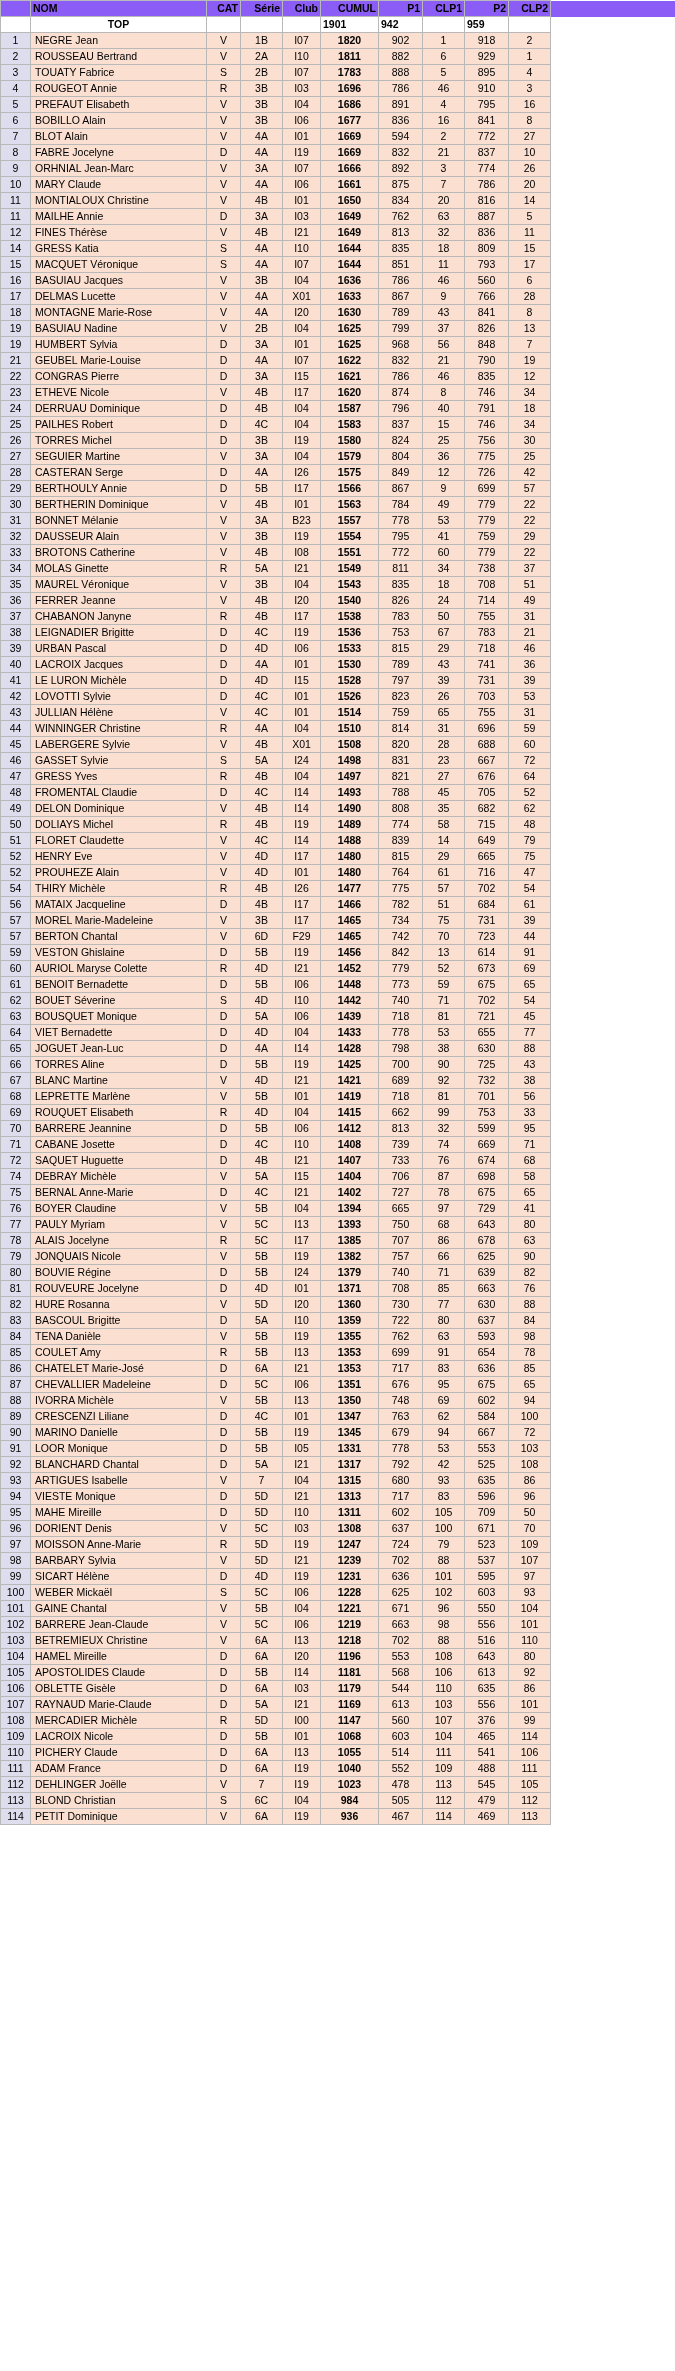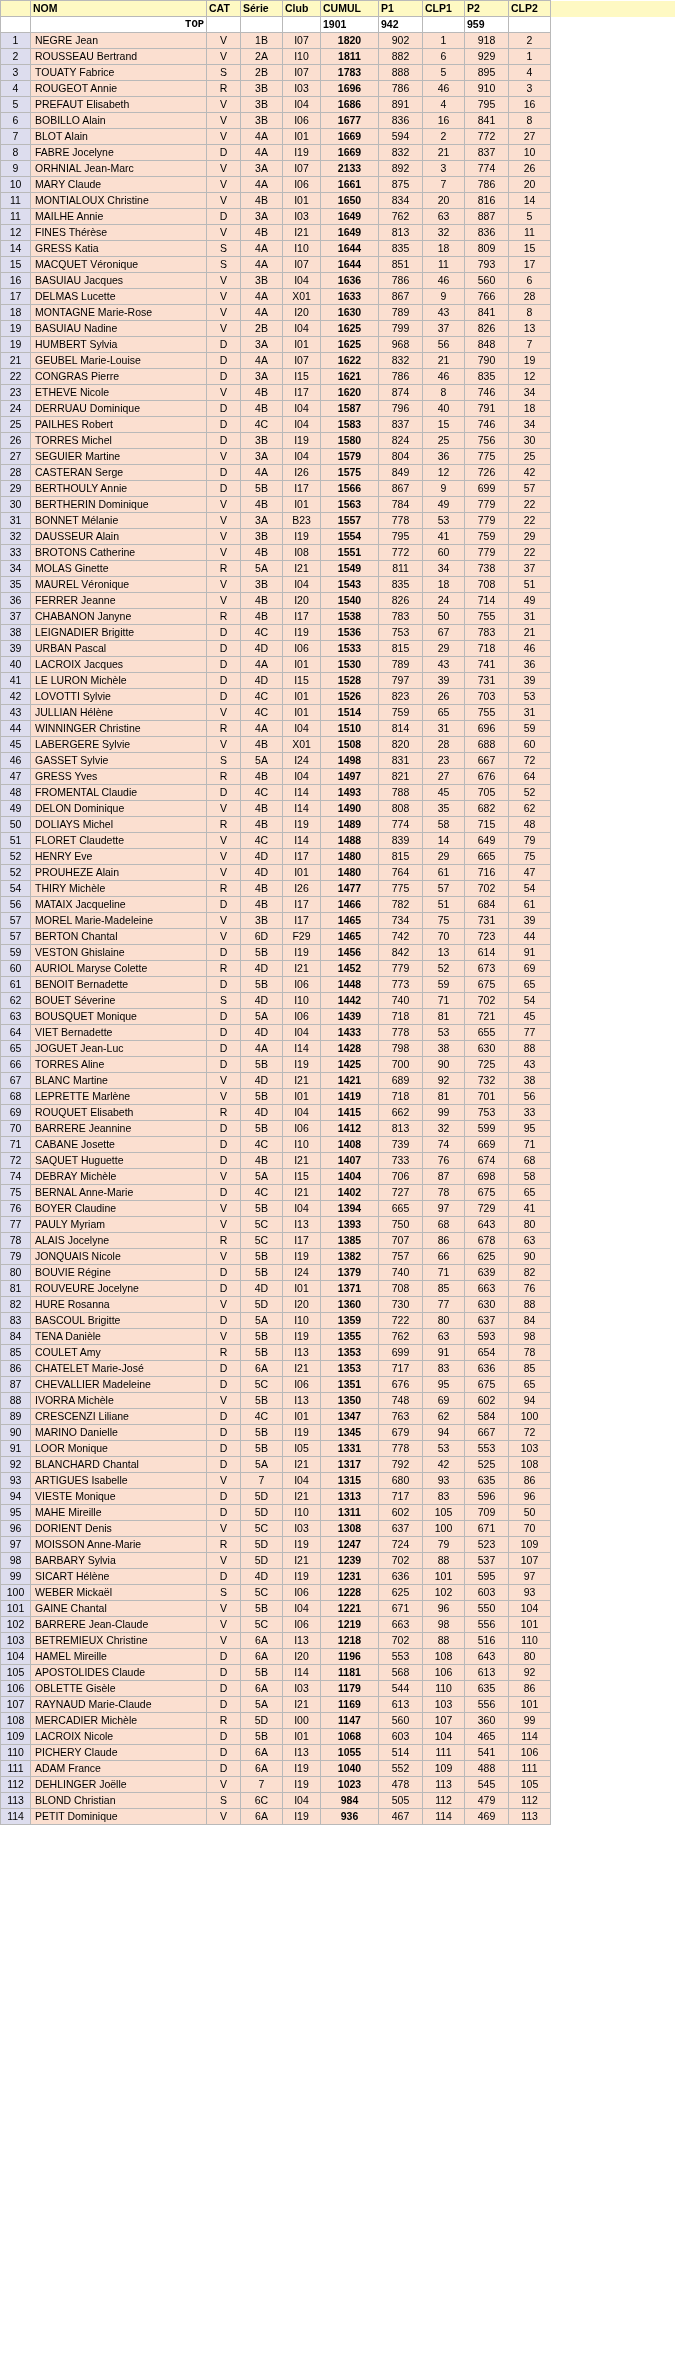--- a/index.html
+++ b/index.html
@@ -11,25 +11,25 @@
   col.c-cat{width:34px;}
   col.c-serie{width:42px;}
   col.c-club{width:38px;}
   col.c-cumul{width:58px;}
   col.c-p1{width:44px;}
   col.c-clp1{width:42px;}
   col.c-p2{width:44px;}
   col.c-clp2{width:42px;}
   col.c-pad{width:125px;}
   td,th{border:1px solid #b9b9b9;height:15px;font-size:10.5px;line-height:13px;padding:0 2px;overflow:hidden;white-space:nowrap;}
-  .hdr td{background:#fef9c3;font-weight:bold;font-size:10.5px;color:#000;}
+  .hdr td{background:#8b5cf6;font-weight:bold;font-size:10.5px;color:#000;}
   .hdr .lbl{text-align:left;}
-  .hdr .ctr{text-align:left;}
+  .hdr .ctr{text-align:right;}
   .toprow td{background:#ffffff;font-weight:bold;font-size:10.5px;}
-  .toprow .top{text-align:right;font-family:Liberation Mono, monospace;}
+  .toprow .top{text-align:center;}
   .rank{background:#ddddee;text-align:center;font-size:10.5px;}
   .name{background:#fbdfd0;text-align:left;padding-left:4px;}
   .cat{background:#fbdfd0;text-align:center;}
   .serie{background:#fbdfd0;text-align:center;}
   .club{background:#fbdfd0;text-align:center;}
   .cumul{background:#fbdfd0;text-align:center;font-weight:bold;}
   .p1{background:#fbdfd0;text-align:center;}
   .clp1{background:#fbdfd0;text-align:center;}
   .p2{background:#fbdfd0;text-align:center;}
   .clp2{background:#fbdfd0;text-align:center;}
@@ -184,21 +184,21 @@
           <td class="p2">837</td>
           <td class="clp2">10</td>
           <td class="nogrid"></td>
         </tr>
         <tr>
           <td class="rank">9</td>
           <td class="name">ORHNIAL Jean-Marc</td>
           <td class="cat">V</td>
           <td class="serie">3A</td>
           <td class="club">I07</td>
-          <td class="cumul">2133</td>
+          <td class="cumul">1666</td>
           <td class="p1">892</td>
           <td class="clp1">3</td>
           <td class="p2">774</td>
           <td class="clp2">26</td>
           <td class="nogrid"></td>
         </tr>
         <tr>
           <td class="rank">10</td>
           <td class="name">MARY Claude</td>
           <td class="cat">V</td>
@@ -1448,21 +1448,21 @@
         </tr>
         <tr>
           <td class="rank">108</td>
           <td class="name">MERCADIER Michèle</td>
           <td class="cat">R</td>
           <td class="serie">5D</td>
           <td class="club">I00</td>
           <td class="cumul">1147</td>
           <td class="p1">560</td>
           <td class="clp1">107</td>
-          <td class="p2">360</td>
+          <td class="p2">376</td>
           <td class="clp2">99</td>
           <td class="nogrid"></td>
         </tr>
         <tr>
           <td class="rank">109</td>
           <td class="name">LACROIX Nicole</td>
           <td class="cat">D</td>
           <td class="serie">5B</td>
           <td class="club">I01</td>
           <td class="cumul">1068</td>

